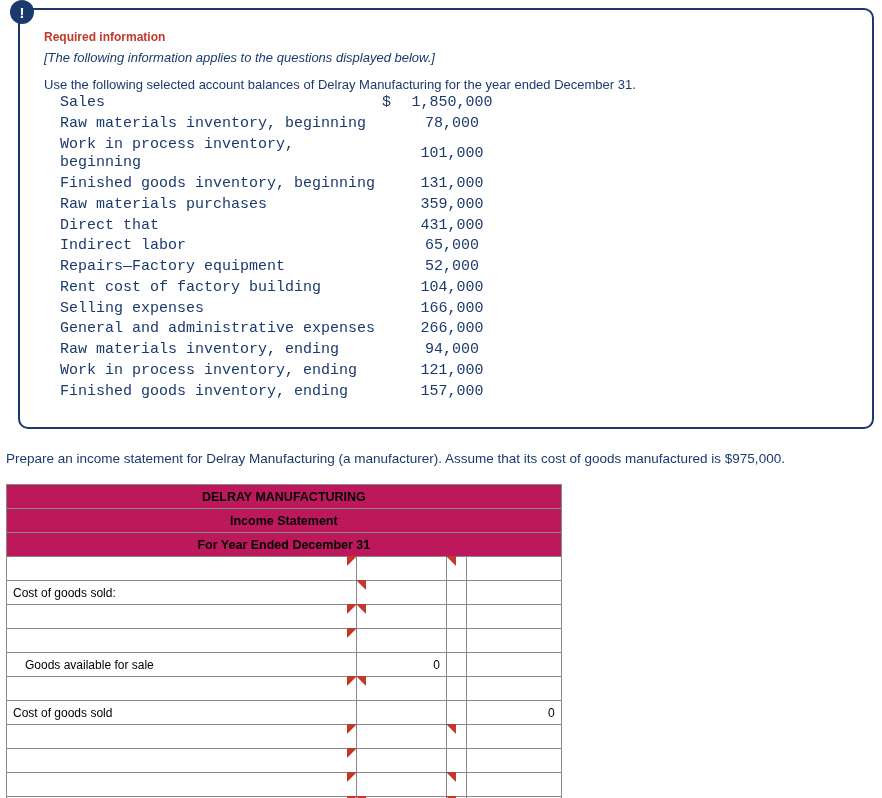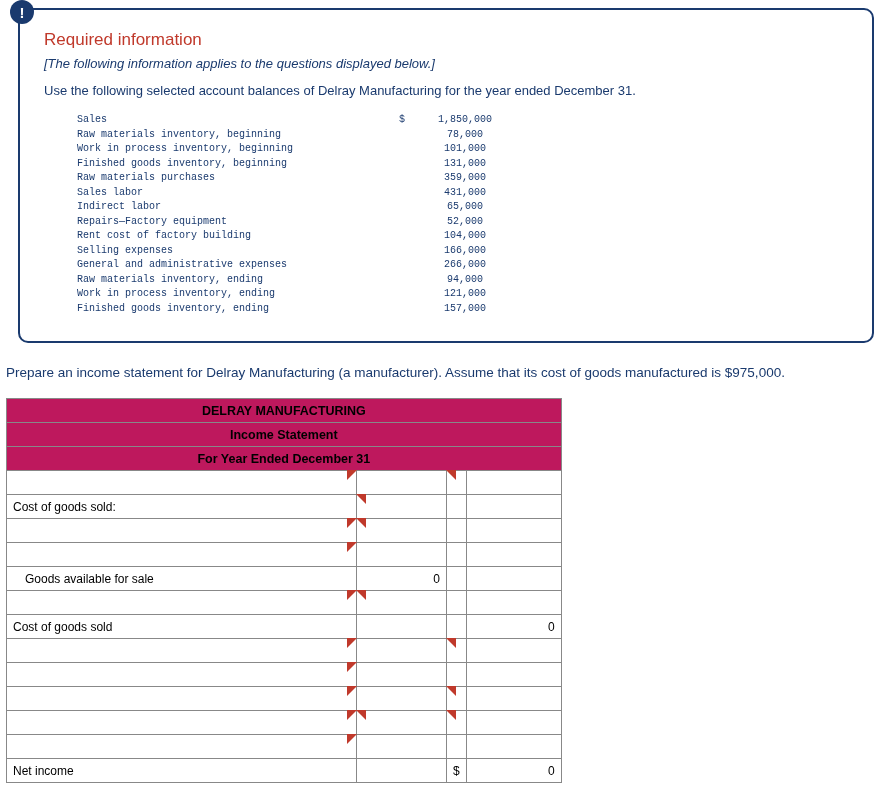--- a/index.html
+++ b/index.html
@@ -30,36 +30,35 @@
     background: #1a3a6e;
     color: #fff;
     display: flex;
     align-items: center;
     justify-content: center;
     font-weight: bold;
     font-size: 15px;
   }
   .req-heading {
     color: #c0392b;
-    font-weight: normal;
+    font-weight: bold;
     margin-bottom: 6px;
-    font-size: 17px;
+    font-size: 12px;
   }
   .italic-note {
     font-style: italic;
     margin-bottom: 12px;
   }
   .instr-line {
-    margin-bottom: 14px;
   }
   .account-table {
     font-family: "Courier New", monospace;
-    font-size: 10px;
+    font-size: 15px;
     color: #1a3a6e;
-    margin-left: 31px;
+    margin-left: 14px;
   }
   .account-table tr td {
     padding: 0;
     line-height: 1.25;
   }
   .acct-label {
     width: 320px;
   }
   .acct-val {
     text-align: center;
@@ -158,21 +157,21 @@
           <td class="acct-label">Finished goods inventory, beginning</td>
           <td class="acct-sym"></td>
           <td class="acct-val">131,000</td>
         </tr>
         <tr>
           <td class="acct-label">Raw materials purchases</td>
           <td class="acct-sym"></td>
           <td class="acct-val">359,000</td>
         </tr>
         <tr>
-          <td class="acct-label">Sales labor</td>
+          <td class="acct-label">Direct that</td>
           <td class="acct-sym"></td>
           <td class="acct-val">431,000</td>
         </tr>
         <tr>
           <td class="acct-label">Indirect labor</td>
           <td class="acct-sym"></td>
           <td class="acct-val">65,000</td>
         </tr>
         <tr>
           <td class="acct-label">Repairs—Factory equipment</td>

